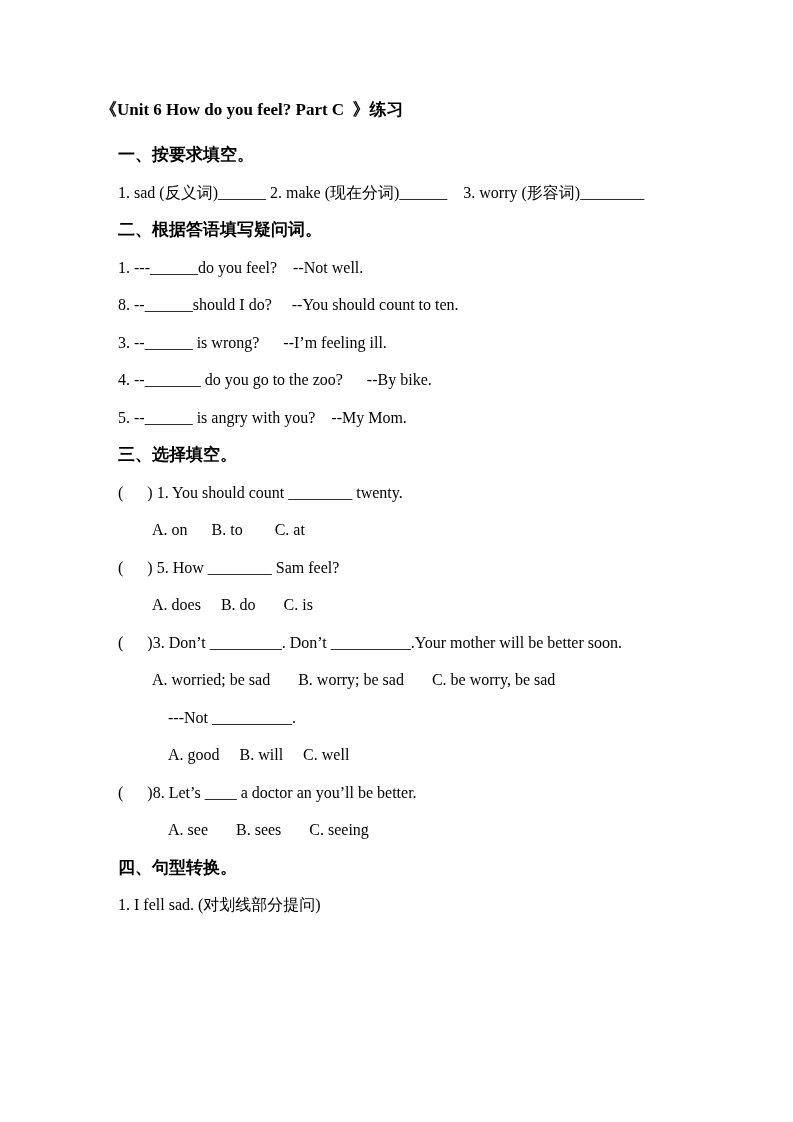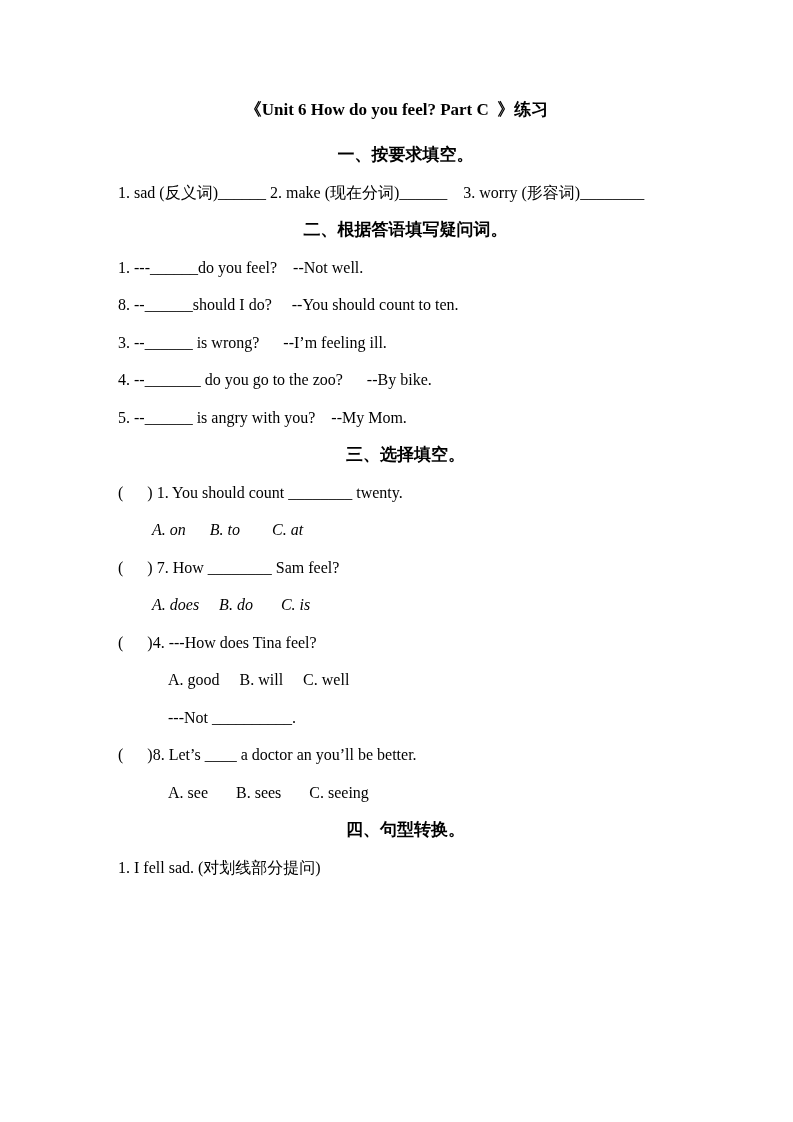--- a/index.html
+++ b/index.html
@@ -15,41 +15,39 @@
     color: #000000;
     font-family: "Liberation Serif", serif;
     font-size: 16px;
     box-sizing: border-box;
     padding: 99px 100px 0 118px;
     overflow: hidden;
   }
   .title {
     font-size: 17px;
     font-weight: bold;
-    text-align: center;
     margin: 0 0 23px 0;
     line-height: 22px;
     white-space: pre-wrap;
     
     margin-left: -18px;
   }
   .heading {
     font-size: 17px;
     font-weight: bold;
     margin: 0 0 15.5px 0;
     line-height: 22px;
     white-space: pre-wrap;
-    text-align: center;
   }
   p.line {
     margin: 0 0 15.5px 0;
     line-height: 22px;
     white-space: pre-wrap;
   }
-  .indent-1 { padding-left: 34px; font-style: italic; }  
+  .indent-1 { padding-left: 34px; }  
   .indent-2 { padding-left: 50px; }  
   .u {
     text-underline-offset: 3px;
   }
 </style>
 </head>
 <body>
 
 <div class="page">
 
@@ -61,24 +59,25 @@
   <h2 class="heading">二、根据答语填写疑问词。</h2>
   <p class="line">1. ---______do you feel?    --Not well.</p>
   <p class="line">8. --______should I do?     --You should count to ten.</p>
   <p class="line">3. --______ is wrong?      --I’m feeling ill.</p>
   <p class="line">4. --_______ do you go to the zoo?      --By bike.</p>
   <p class="line">5. --______ is angry with you?    --My Mom.</p>
 
   <h2 class="heading">三、选择填空。</h2>
   <p class="line">(      ) 1. You should count ________ twenty.</p>
   <p class="line indent-1">A. on      B. to        C. at</p>
-  <p class="line">(      ) 7. How ________ Sam feel?</p>
+  <p class="line">(      ) 5. How ________ Sam feel?</p>
   <p class="line indent-1">A. does     B. do       C. is</p>
-  <p class="line">(      )4. ---How does Tina feel?</p>
+  <p class="line">(      )3. Don’t _________. Don’t __________.Your mother will be better soon.</p>
+  <p class="line indent-1">A. worried; be sad       B. worry; be sad       C. be worry, be sad</p>
+  <p class="line indent-2">---Not __________.</p>
   <p class="line indent-2">A. good     B. will     C. well</p>
-  <p class="line indent-2">---Not __________.</p>
   <p class="line">(      )8. Let’s ____ a doctor an you’ll be better.</p>
   <p class="line indent-2">A. see       B. sees       C. seeing</p>
 
   <h2 class="heading">四、句型转换。</h2>
   <p class="line"><span>1. I fell </span><span class="u">sad.</span><span> (对划线部分提问)</span></p>
 
 </div>
 
 </body></html>

